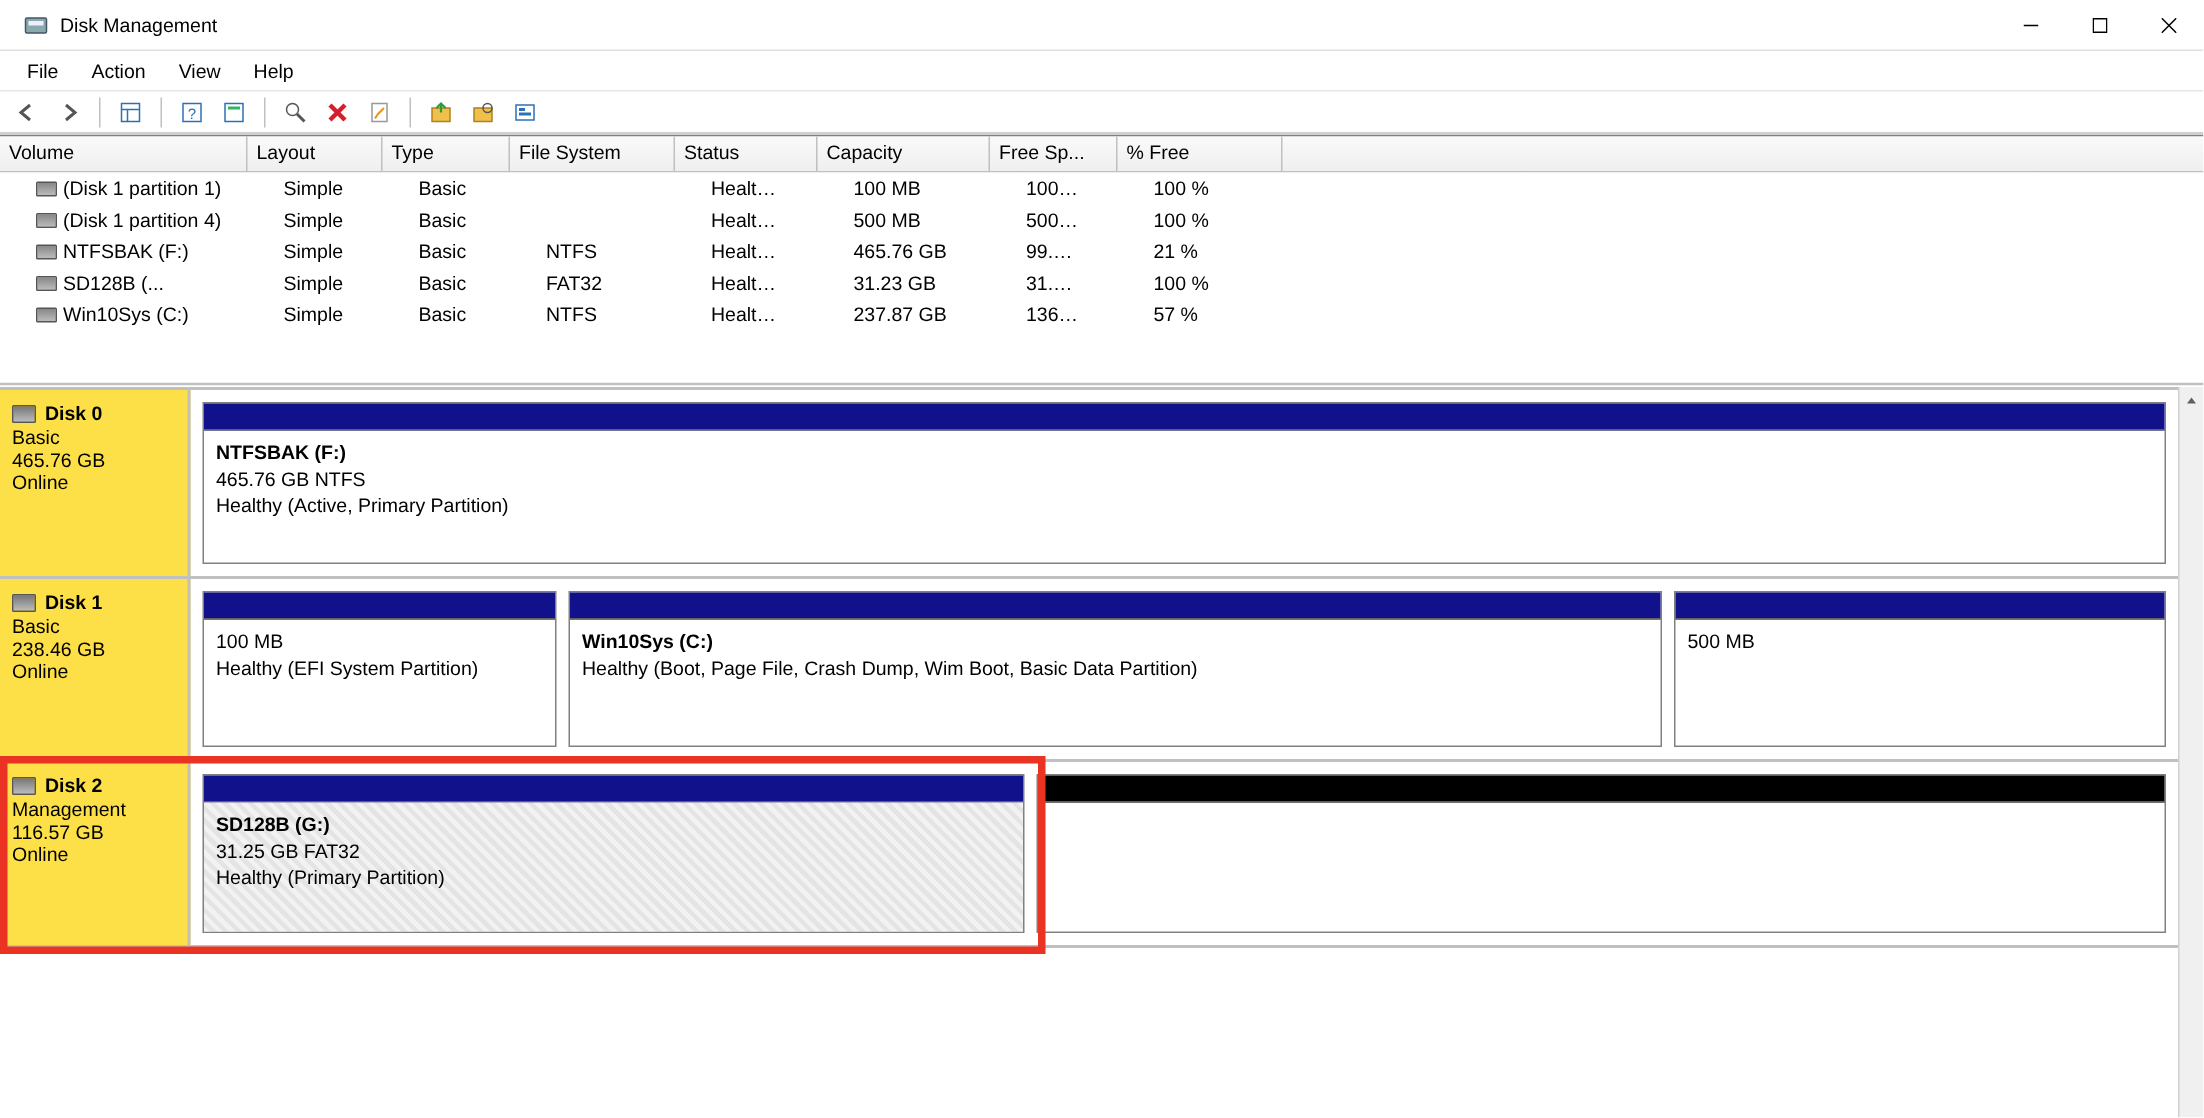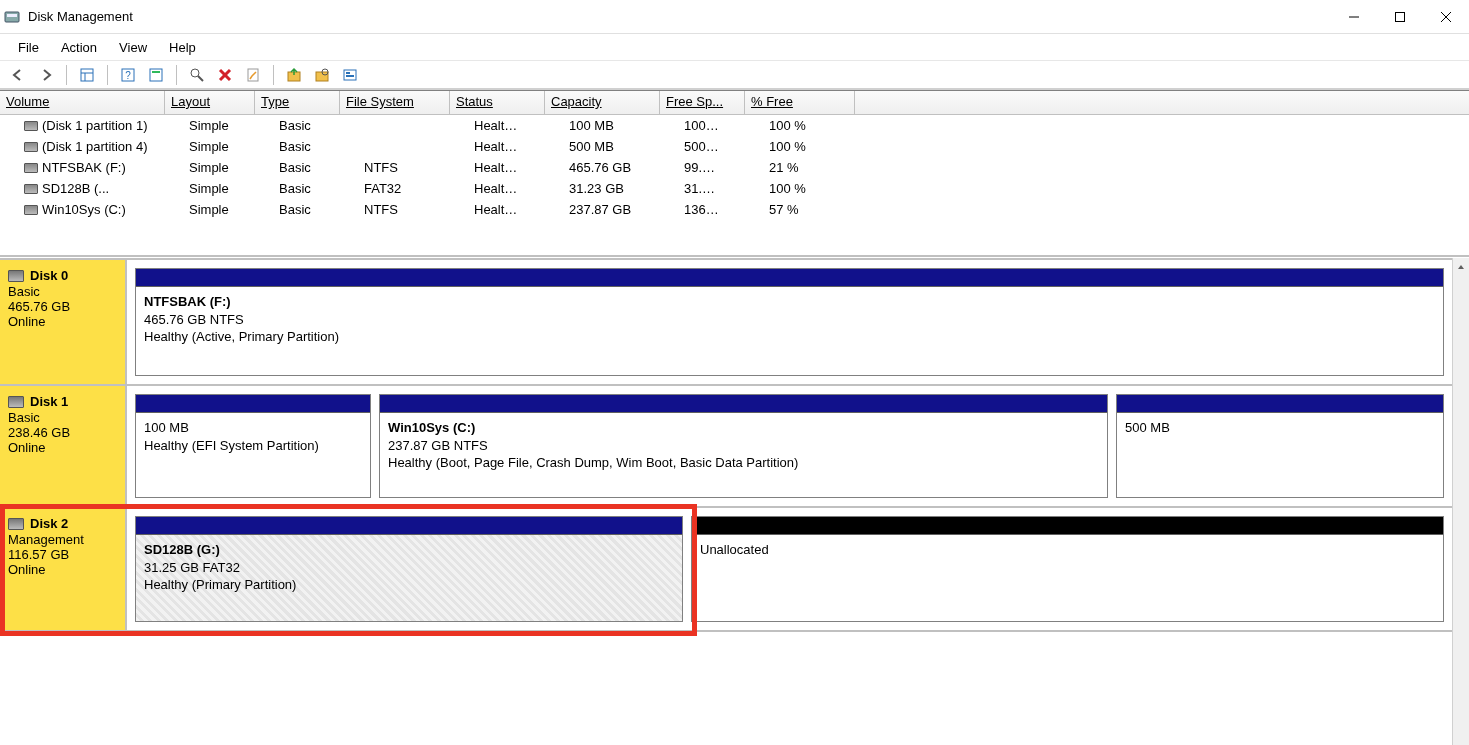--- a/index.html
+++ b/index.html
@@ -9,21 +9,21 @@
     font-size: 13px;
     background: #ffffff;
     color: #000;
     overflow: hidden;
   }
   
   .titlebar {
     display: flex;
     align-items: center;
     height: 34px;
-    padding-left: 4px;
+    padding-left: 16px;
     border-bottom: 1px solid #e0e0e0;
     background: #fff;
   }
   .titlebar .app-icon {
     width: 16px; height: 16px; margin-right: 8px;
     display: inline-flex; align-items: center; justify-content: center;
   }
   .titlebar .title { font-size: 13px; }
   .win-controls {
     margin-left: auto; display: flex;
@@ -65,21 +65,20 @@
     display: flex; background: linear-gradient(#fafafa,#efefef);
     border-bottom: 1px solid #c0c0c0;
     height: 24px;
   }
   .vol-header-cell {
     border-right: 1px solid #c0c0c0;
     padding: 3px 6px;
     font-size: 13px;
     overflow: hidden; white-space: nowrap; text-overflow: ellipsis;
     cursor: pointer;
-    text-decoration: underline;
   }
   .vol-body { background: #fff; min-height: 140px; }
   .vol-row {
     display: flex; height: 21px; align-items: center;
   }
   .vol-cell {
     padding: 0 24px;
     overflow: hidden; white-space: nowrap; text-overflow: ellipsis;
   }
   .vol-icon-cell {
@@ -399,21 +398,20 @@
               <div class="part-cap"></div>
               <div class="part-body" style="flex: 1 1 0%;">
                 <div>100 MB</div>
                 <div>Healthy (EFI System Partition)</div>
               </div>
             </div>
             <div class="part" style="flex: 1 1 0%;">
               <div class="part-cap"></div>
               <div class="part-body" style="flex: 1 1 0%;">
                 <div class="pname">Win10Sys  (C:)</div>
-                <div>237.87 GB NTFS</div>
                 <div>Healthy (Boot, Page File, Crash Dump, Wim Boot, Basic Data Partition)</div>
               </div>
             </div>
             <div class="part" style="width: 328px;">
               <div class="part-cap"></div>
               <div class="part-body" style="flex: 1 1 0%;">
                 <div>500 MB</div>
               </div>
             </div>
           </div>
@@ -433,21 +431,20 @@
               <div class="part-cap"></div>
               <div class="part-body part-hatched" style="flex: 1 1 0%;">
                 <div class="pname">SD128B  (G:)</div>
                 <div>31.25 GB FAT32</div>
                 <div>Healthy (Primary Partition)</div>
               </div>
             </div>
             <div class="part" style="flex: 1 1 0%;">
               <div class="part-cap black"></div>
               <div class="part-body" style="flex: 1 1 0%;">
-                <div>Unallocated</div>
               </div>
             </div>
           </div>
           <div style="position: absolute; border: 5px solid rgb(234, 51, 35); pointer-events: none; left: 0px; top: -4px; width: 697px; height: 132px;"></div>
         </div>
         <div class="disk-row" style="height: 54px;">
           <div class="disk-partitions"></div>
         </div>
       </div>
     <div class="disk-scrollbar">

